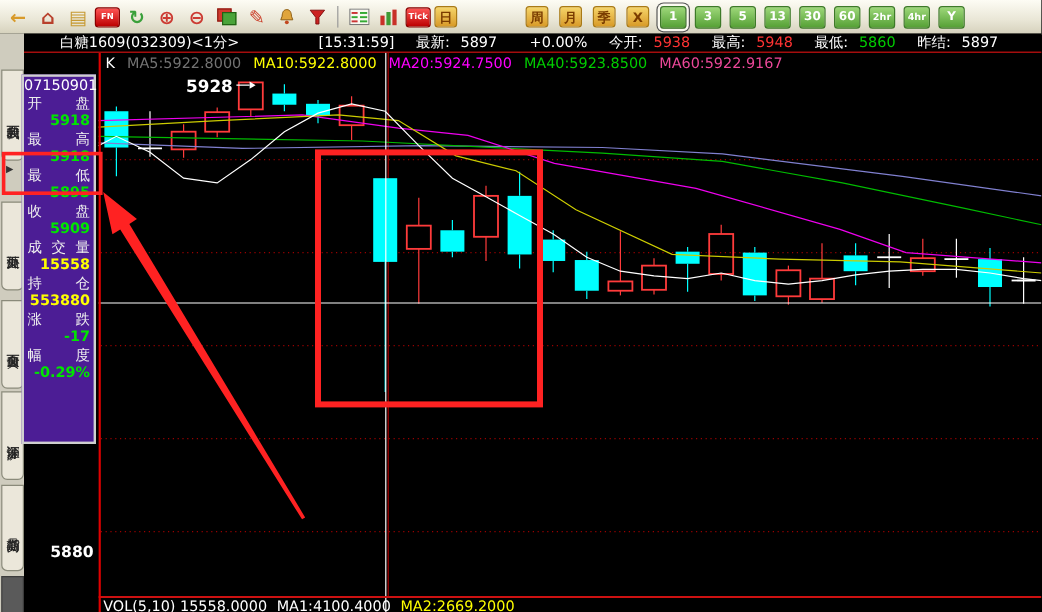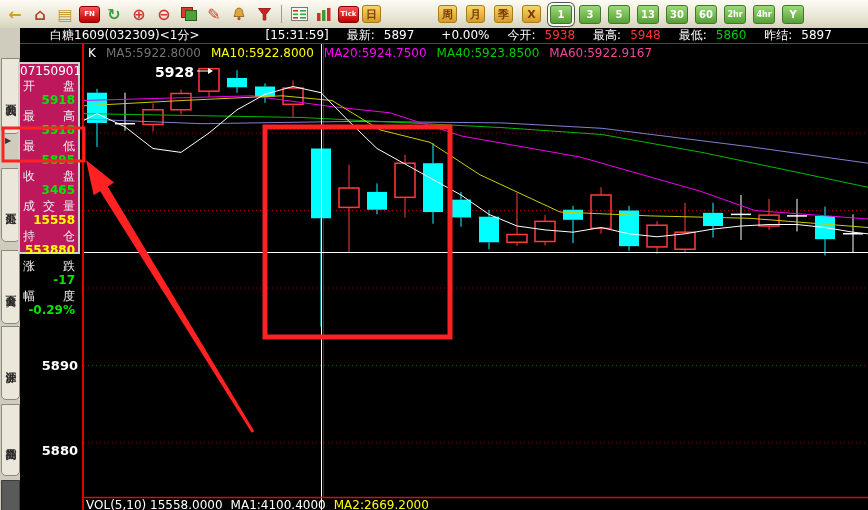--- a/index.html
+++ b/index.html
@@ -39,21 +39,21 @@
     color:#222;font-size:11px;line-height:15px;display:flex;align-items:center;justify-content:center;}
   .vtab.active{background:#5a5a5a;color:#1a1a1a;border-color:#3c3c3c;}
   .vtab-arrow{position:absolute;left:5px;font-size:8px;color:#333;}
   
   .ma-row{position:absolute;left:88px;top:46px;font-size:12px;line-height:14px;color:#fff;
     white-space:nowrap;z-index:5;}
   .ma-row span{margin-right:10px;}
   
   #chart{position:absolute;left:82px;top:44px;width:786px;height:466px;z-index:2;}
   
-  .info-panel{position:absolute;left:18px;top:62px;width:62px;height:192px;background:#be185d;
+  .info-panel{position:absolute;left:18px;top:62px;width:62px;height:308px;background:#4c1d95;
     border:2px solid #cfcfcf;box-sizing:border-box;z-index:4;color:#fff;font-size:12px;}
   .ip-date{text-align:center;line-height:15px;letter-spacing:0;}
   .ip-row{padding:0 3px;}
   .ip-lab{display:flex;justify-content:space-between;line-height:14px;color:#eee;}
   .ip-val{text-align:right;line-height:14px;font-weight:bold;margin-bottom:2px;}
   
   .plabel{position:absolute;left:36px;width:42px;text-align:right;color:#fff;font-size:13px;
     font-weight:bold;z-index:3;}
   
   .vol-row{position:absolute;left:86px;top:499px;height:11px;overflow:hidden;font-size:12px;
@@ -328,21 +328,21 @@
           <span>最</span>
           <span>低</span>
         </div>
         <div class="ip-val" style="color: rgb(0, 230, 0);">5895</div>
       </div>
       <div class="ip-row">
         <div class="ip-lab">
           <span>收</span>
           <span>盘</span>
         </div>
-        <div class="ip-val" style="color: rgb(0, 230, 0);">3465</div>
+        <div class="ip-val" style="color: rgb(0, 230, 0);">5909</div>
       </div>
       <div class="ip-row">
         <div class="ip-lab">
           <span>成</span>
           <span>交</span>
           <span>量</span>
         </div>
         <div class="ip-val" style="color: rgb(255, 255, 0);">15558</div>
       </div>
       <div class="ip-row">
@@ -363,21 +363,21 @@
         <div class="ip-lab">
           <span>幅</span>
           <span>度</span>
         </div>
         <div class="ip-val" style="color: rgb(0, 230, 0);">-0.29%</div>
       </div>
     </div>
 </div>
 
 <div class="plabel" style="top:358px">5890</div>
-<div class="plabel" style="top:443px">5880</div>
+<div class="plabel" style="top:453px">5880</div>
 
 <div class="vol-row"><span style="color: rgb(255, 255, 255);">VOL(5,10) 15558.0000</span><span style="color: rgb(255, 255, 255);">MA1:4100.4000</span><span style="color: rgb(255, 255, 0);">MA2:2669.2000</span></div>
 
 <svg id="overlay" viewBox="0 0 868 510">
     <rect x="3" y="128" width="81" height="33" fill="none" stroke="#ff2222" stroke-width="3"></rect>
     <rect x="265" y="127" width="185" height="210" fill="none" stroke="#ff2222" stroke-width="5"></rect>
     <polygon points="86,160 114.1,182.6 107.8,186.6 254.3,431.2 251.7,432.8 100.2,191.3 93.7,195.2" fill="#ff2222"></polygon>
   </svg>
 
 </body></html>

